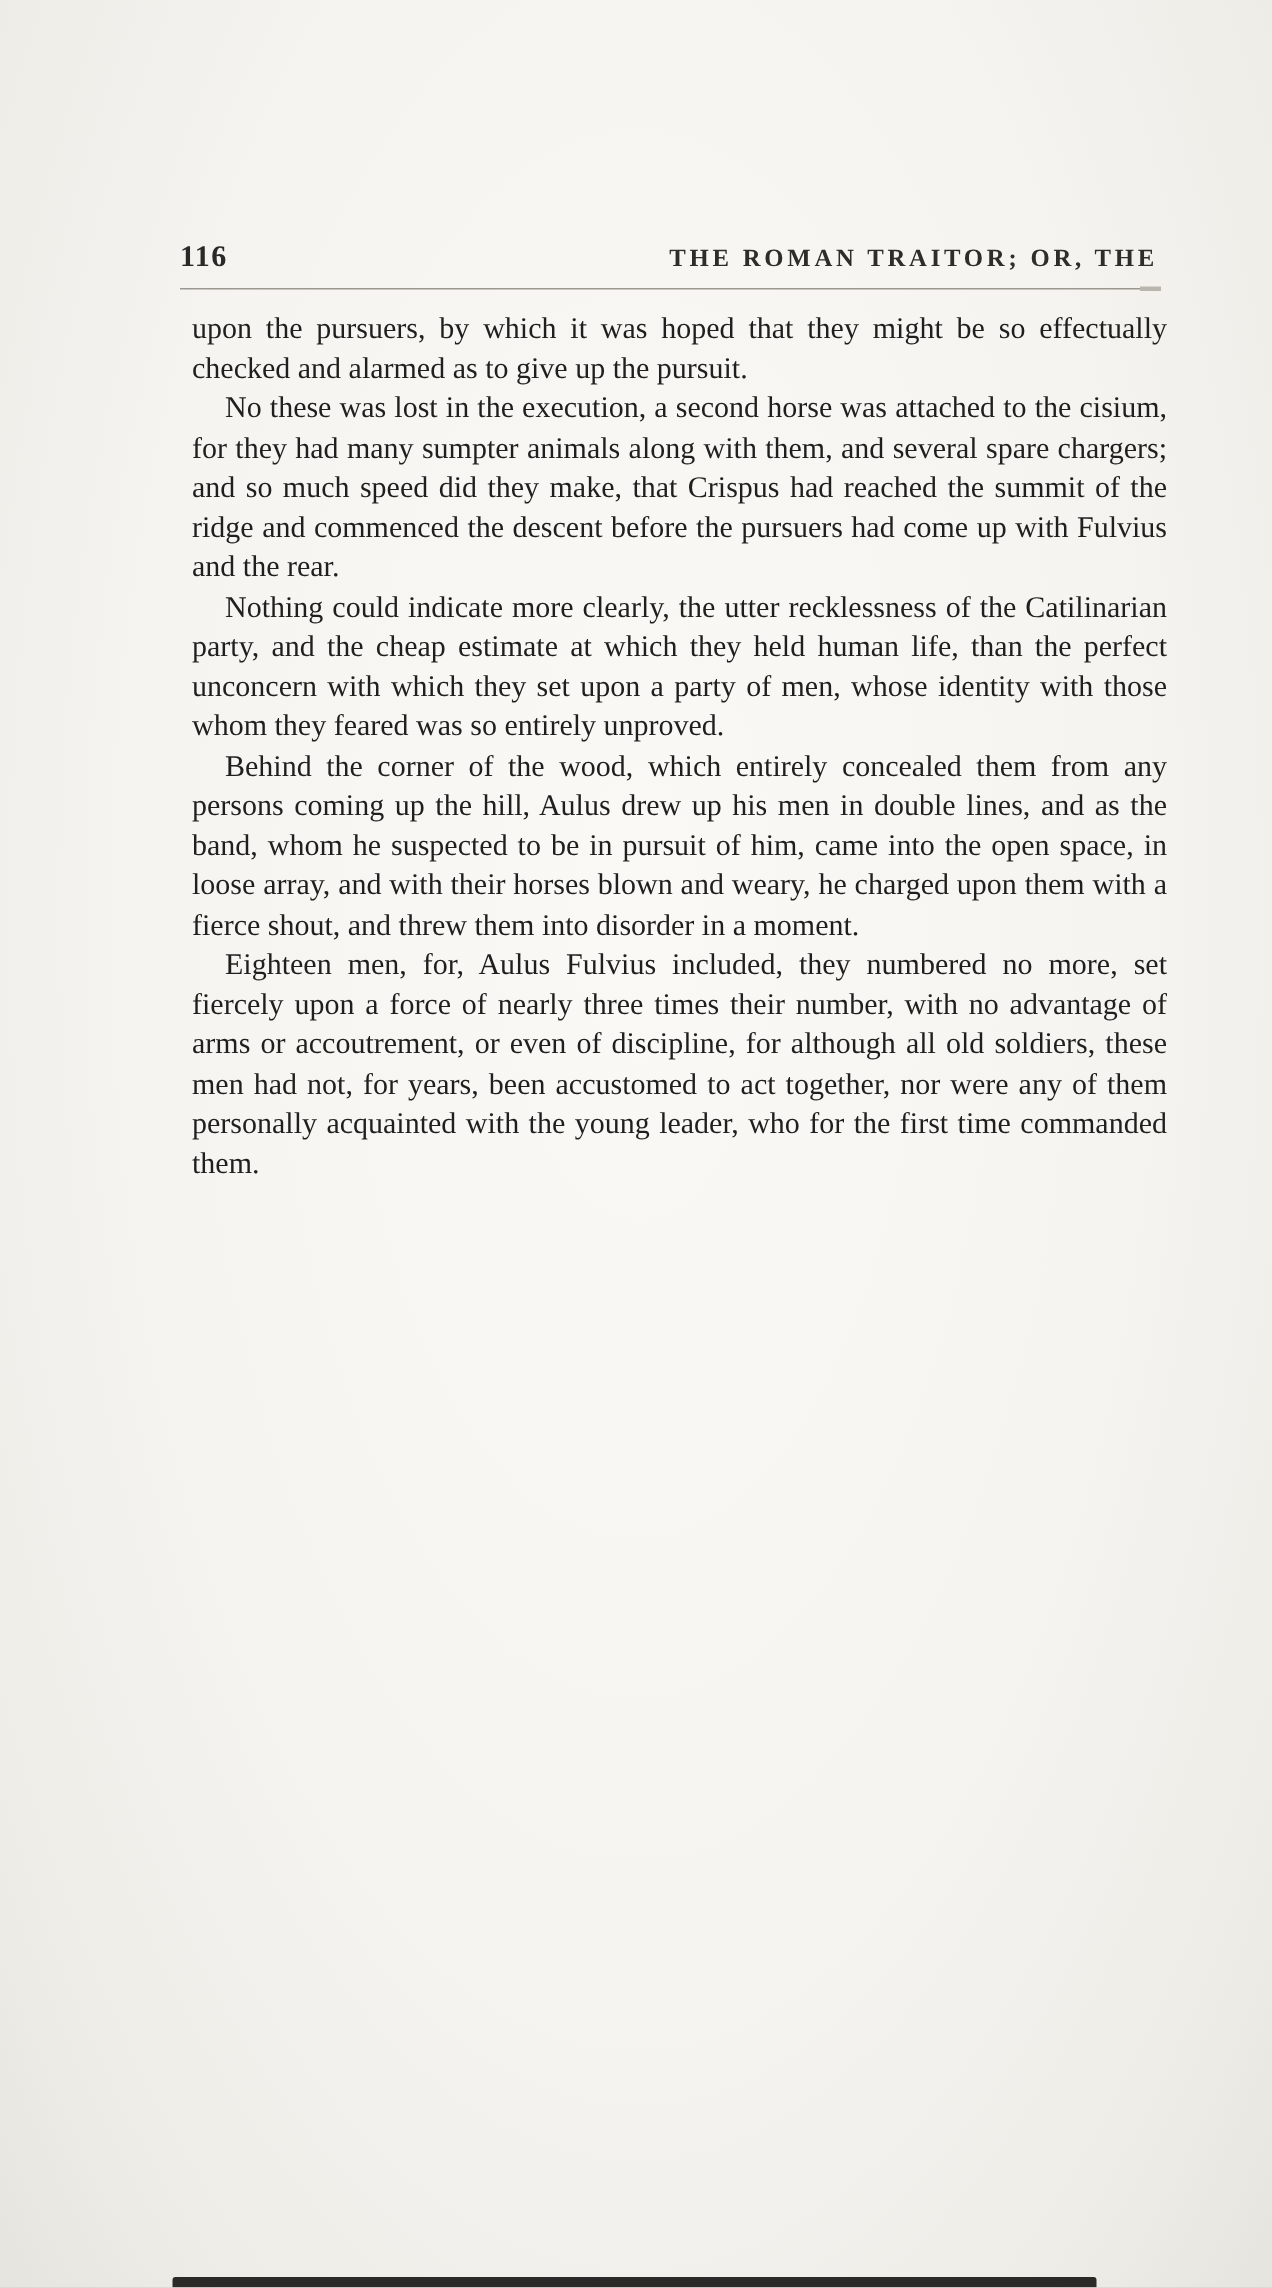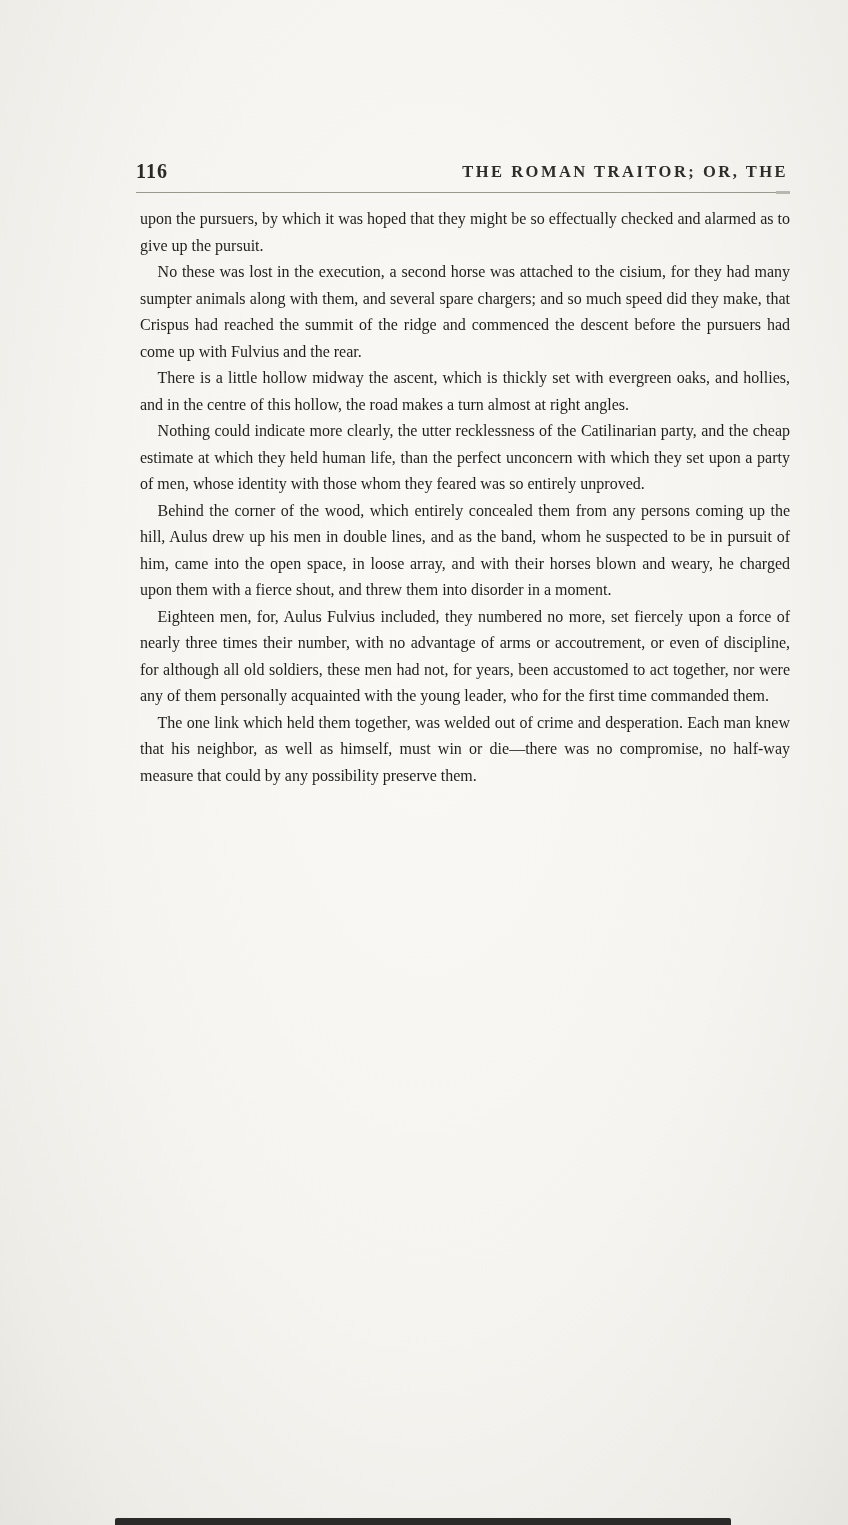--- a/index.html
+++ b/index.html
@@ -14,21 +14,21 @@
     margin: 0 auto;
     background:
       radial-gradient(ellipse at 50% 40%, #faf9f6 0%, #f5f4f0 55%, #edecE7 85%, #e6e4df 100%);
     overflow: hidden;
     font-family: "Liberation Serif", "DejaVu Serif", serif;
     color: #232220;
   }
   .page-header {
     position: absolute;
     top: 158px;
-    left: 136px;
+    left: 120px;
     width: 652px;
     height: 30px;
     text-decoration: underline;
   }
   .page-number {
     position: absolute;
     left: 0;
     top: 2px;
     font-size: 20px;
     font-weight: bold;
@@ -60,23 +60,23 @@
     position: absolute;
     right: -2px;
     top: -2px;
     width: 14px;
     height: 3px;
     background: #b9b6ad;
   }
   .body-text {
     position: absolute;
     top: 206px;
-    left: 140px;
+    left: 128px;
     width: 650px;
-    font-size: 16px;
+    font-size: 20px;
     line-height: 26.5px;
     text-align: justify;
     color: #201f1d;
   }
   .body-text p {
     margin: 0;
     text-indent: 1.1em;
   }
   .body-text p.no-indent {
     text-indent: 0;
@@ -100,22 +100,20 @@
 
   <div class="page-header">
     <span class="page-number">116</span>
     <span class="running-header">THE ROMAN TRAITOR; OR, THE</span>
     <div class="header-rule"></div>
   </div>
 
   <div class="body-text">
     <p class="no-indent">upon the pursuers, by which it was hoped that they might be so effectually checked and alarmed as to give up the pursuit.</p>
     <p><span>No these was lost in the execution, a second horse was attached to the </span><span class="italic">cisium</span><span>, for they had many sumpter animals along with them, and several spare chargers; and so much speed did they make, that Crispus had reached the summit of the ridge and commenced the descent before the pursuers had come up with Fulvius and the rear.</span></p>
-    <p>There is a little hollow midway the ascent, which is thickly set with evergreen oaks, and hollies, and in the centre of this hollow, the road makes a turn almost at right angles.</p>
     <p>Nothing could indicate more clearly, the utter recklessness of the Catilinarian party, and the cheap estimate at which they held human life, than the perfect unconcern with which they set upon a party of men, whose identity with those whom they feared was so entirely unproved.</p>
     <p>Behind the corner of the wood, which entirely concealed them from any persons coming up the hill, Aulus drew up his men in double lines, and as the band, whom he suspected to be in pursuit of him, came into the open space, in loose array, and with their horses blown and weary, he charged upon them with a fierce shout, and threw them into disorder in a moment.</p>
     <p>Eighteen men, for, Aulus Fulvius included, they numbered no more, set fiercely upon a force of nearly three times their number, with no advantage of arms or accoutrement, or even of discipline, for although all old soldiers, these men had not, for years, been accustomed to act together, nor were any of them personally acquainted with the young leader, who for the first time commanded them.</p>
-    <p>The one link which held them together, was welded out of crime and desperation.  Each man knew that his neighbor, as well as himself, must win or die—there was no compromise, no half-way measure that could by any possibility preserve them.</p>
   </div>
 
   <div class="scan-edge-artifact"></div>
 
 </div>
 
 </body></html>

